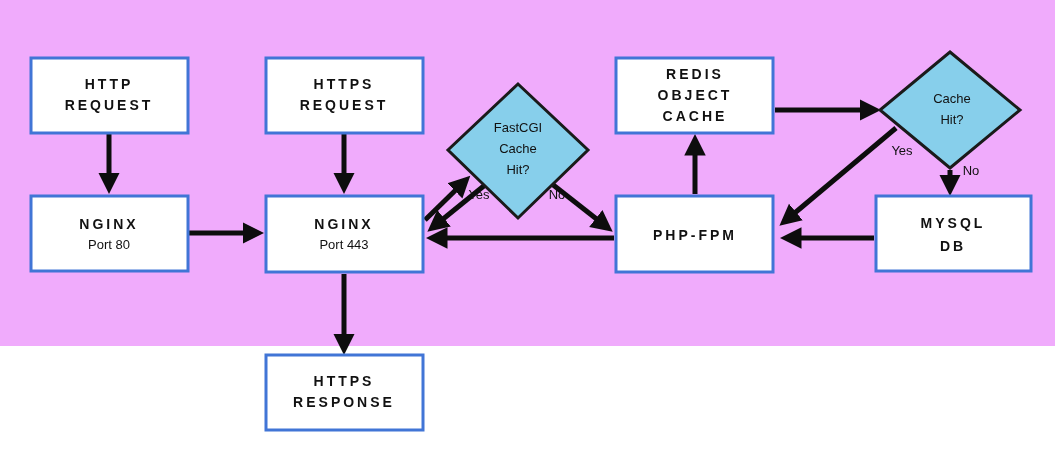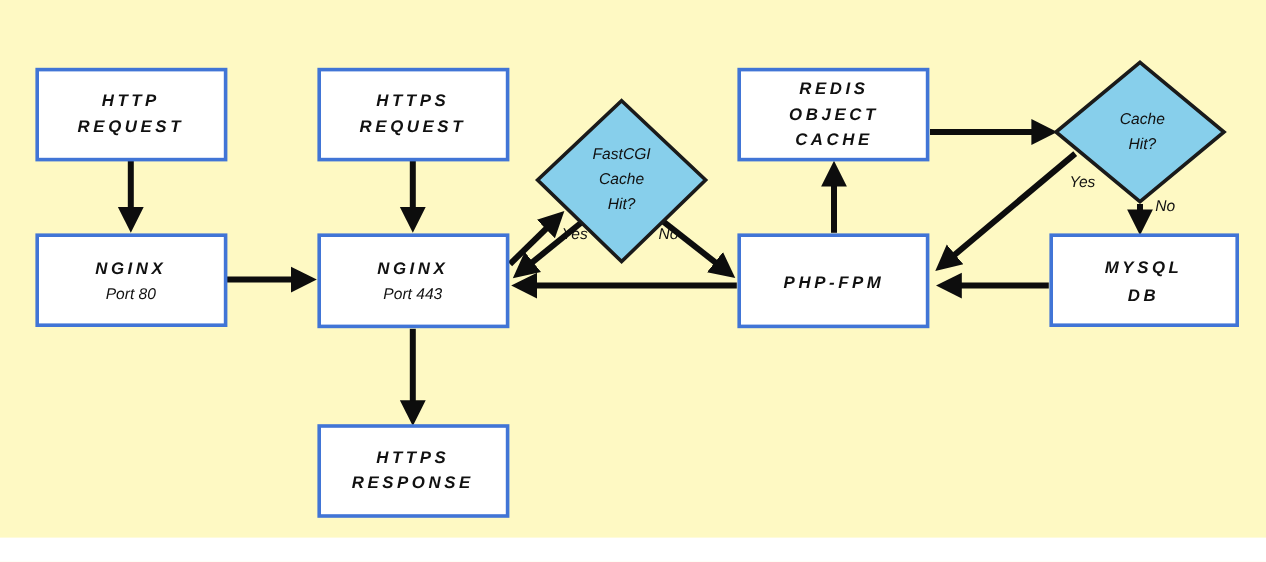--- a/index.html
+++ b/index.html
@@ -9,23 +9,22 @@
   }
   body {
     width: 1055px;
     height: 468px;
     overflow: hidden;
     font-family: "Liberation Sans", sans-serif;
   }
   #diagram-root {
     position: relative;
     width: 1055px;
-    height: 448px;
-    background: #fef9c3;
-    font-style: italic;
+    height: 346px;
+    background: #f0abfc;
   }
   svg#flowchart {
     display: block;
     width: 1055px;
     height: 468px;
   }
   .node-box {
     fill: #ffffff;
     stroke: #4175d6;
     stroke-width: 3;

